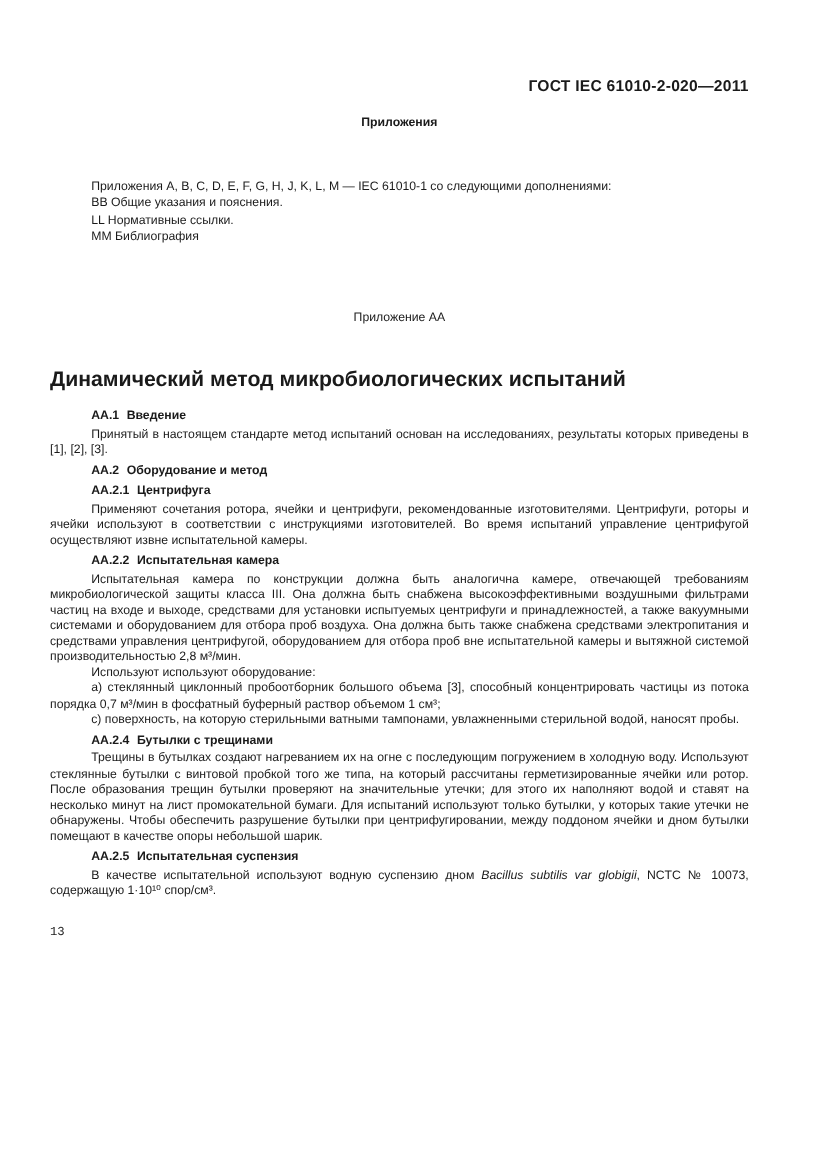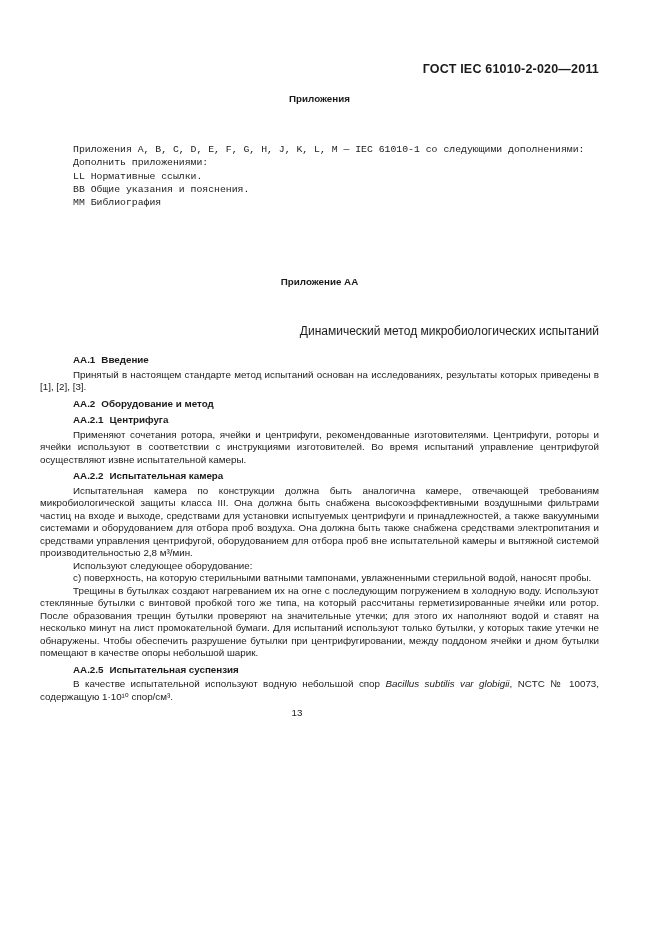--- a/index.html
+++ b/index.html
@@ -34,74 +34,73 @@
   .app-title {
     margin-top: 16px;
     text-align: center;
     font-weight: bold;
     line-height: 13.2px;
   }
   .intro {
     margin-top: 38px;
     padding-left: 33px;
     line-height: 13.2px;
-    font-family: Liberation Mono, monospace;
   }
   .annex-label {
-    margin-top: 66px;
+    margin-top: 52px;
     text-align: center;
-    font-weight: bold;
+    font-weight: normal;
     line-height: 13.2px;
   }
   .annex-oblig {
     text-align: center;
     font-weight: bold;
     line-height: 13.2px;
   }
   .annex-title {
     margin-top: 36px;
-    text-align: right;
-    font-weight: normal;
-    font-size: 12px;
+    text-align: left;
+    font-weight: bold;
+    font-size: 17px;
     line-height: 14px;
   }
   .sec-h {
     margin: 4px 0 2px 0;
     padding-left: 33px;
     font-weight: bold;
   }
   .sec-h.first { margin-top: 16px; }
   .sec-h .num { margin-right: 6px; }
   p.body {
     margin: 0;
     text-indent: 33px;
     text-align: justify;
   }
   p.body em { font-style: italic; }
   .page-num {
-    margin-top: 4px;
+    margin-top: 20px;
     padding-right: 45px;
-    text-align: center;
+    text-align: left;
+    font-family: Liberation Mono, monospace;
   }
 </style>
 </head>
 <body>
 
 <div class="page">
   <div class="content">
 
     <div class="doc-header">ГОСТ IEC 61010-2-020—2011</div>
 
     <div class="app-title">Приложения</div>
 
     <div class="intro">
       <div>Приложения A, B, C, D, E, F, G, H, J, K, L, M — IEC 61010-1 со следующими дополнениями:</div>
-      <div>Дополнить приложениями:</div>
+      <div>BB Общие указания и пояснения.</div>
       <div>LL Нормативные ссылки.</div>
-      <div>BB Общие указания и пояснения.</div>
       <div>MM Библиография</div>
     </div>
 
     <div class="annex-label">Приложение АА</div>
 
     <div class="annex-title">Динамический метод микробиологических испытаний</div>
 
     <div class="sec-h first">
       <span class="num">АА.1</span><span>Введение</span>
     </div>
@@ -114,26 +113,30 @@
     <div class="sec-h">
       <span class="num">АА.2.1</span><span>Центрифуга</span>
     </div>
     <p class="body">Применяют сочетания ротора, ячейки и центрифуги, рекомендованные изготовителями. Центрифуги, роторы и ячейки используют в соответствии с инструкциями изготовителей. Во время испытаний управление центрифугой осуществляют извне испытательной камеры.</p>
 
     <div class="sec-h">
       <span class="num">АА.2.2</span><span>Испытательная камера</span>
     </div>
     <p class="body">Испытательная камера по конструкции должна быть аналогична камере, отвечающей требованиям микробиологической защиты класса III. Она должна быть снабжена высокоэффективными воздушными фильтрами частиц на входе и выходе, средствами для установки испытуемых центрифуги и принадлежностей, а также вакуумными системами и оборудованием для отбора проб воздуха. Она должна быть также снабжена средствами электропитания и средствами управления центрифугой, оборудованием для отбора проб вне испытательной камеры и вытяжной системой производительностью 2,8 м³/мин.</p>
 
-    <p class="body">Используют следующее оборудование:</p>
+    <p class="body">Используют используют оборудование:</p>
+    <p class="body">a) стеклянный циклонный пробоотборник большого объема [3], способный концентрировать частицы из потока порядка 0,7 м³/мин в фосфатный буферный раствор объемом 1 см³;</p>
     <p class="body">c) поверхность, на которую стерильными ватными тампонами, увлажненными стерильной водой, наносят пробы.</p>
 
+    <div class="sec-h">
+      <span class="num">АА.2.4</span><span>Бутылки с трещинами</span>
+    </div>
     <p class="body">Трещины в бутылках создают нагреванием их на огне с последующим погружением в холодную воду. Используют стеклянные бутылки с винтовой пробкой того же типа, на который рассчитаны герметизированные ячейки или ротор. После образования трещин бутылки проверяют на значительные утечки; для этого их наполняют водой и ставят на несколько минут на лист промокательной бумаги. Для испытаний используют только бутылки, у которых такие утечки не обнаружены. Чтобы обеспечить разрушение бутылки при центрифугировании, между поддоном ячейки и дном бутылки помещают в качестве опоры небольшой шарик.</p>
 
     <div class="sec-h">
       <span class="num">АА.2.5</span><span>Испытательная суспензия</span>
     </div>
-    <p class="body"><span>В качестве испытательной используют водную небольшой спор </span><em>Bacillus subtilis var globigii</em><span>, NCTC № 10073, содержащую 1·10¹⁰ спор/см³.</span></p>
+    <p class="body"><span>В качестве испытательной используют водную суспензию дном </span><em>Bacillus subtilis var globigii</em><span>, NCTC № 10073, содержащую 1·10¹⁰ спор/см³.</span></p>
 
     <div class="page-num">13</div>
 
   </div>
 </div>
 
 </body></html>

